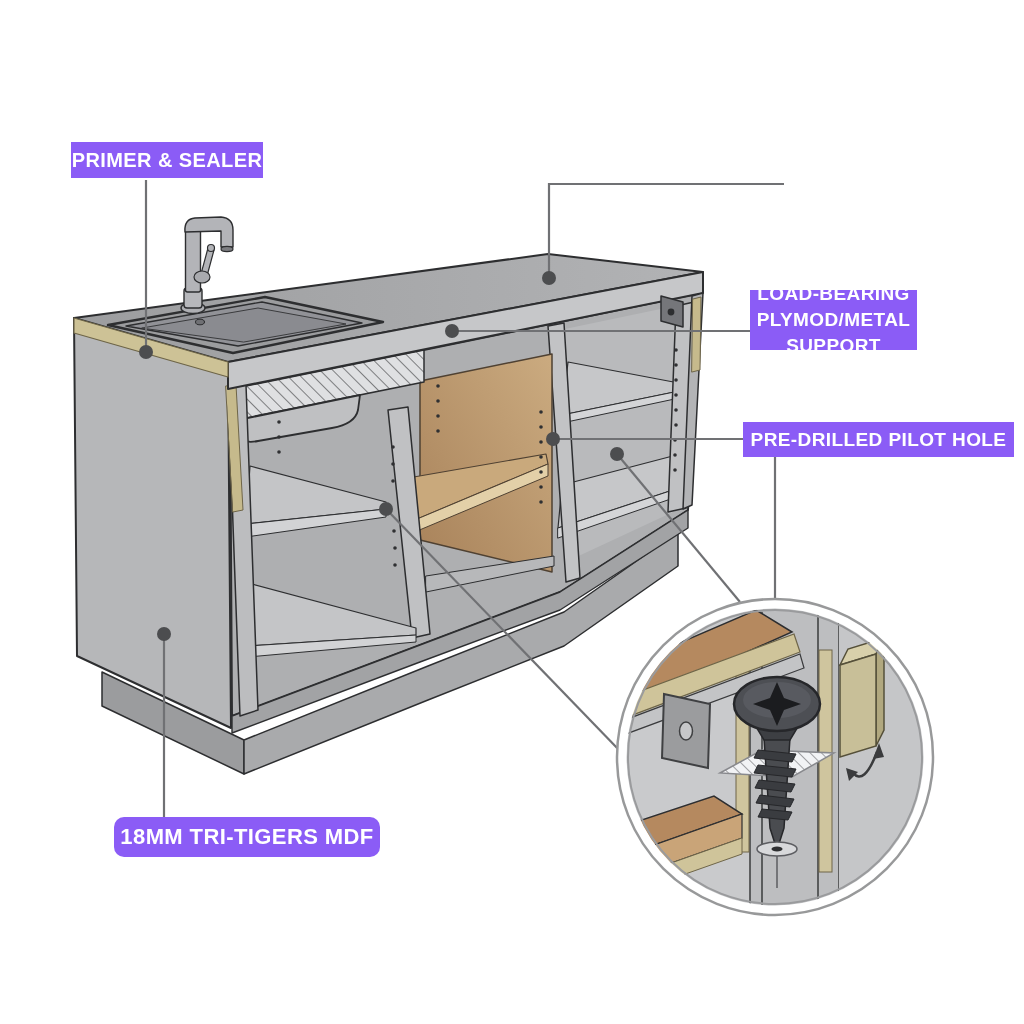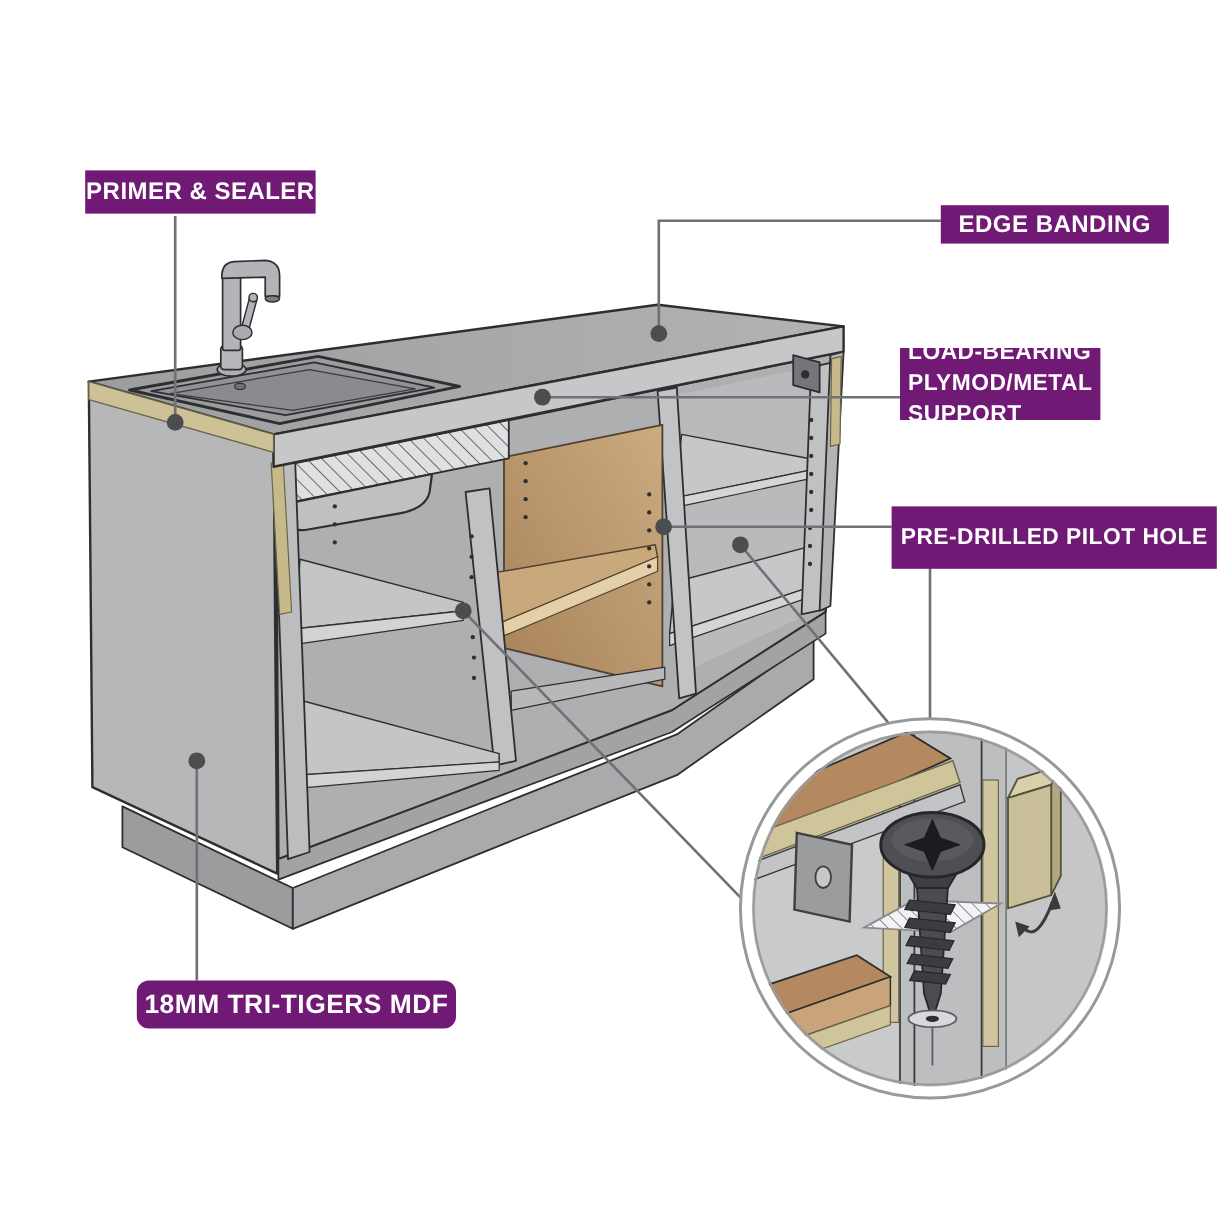--- a/index.html
+++ b/index.html
@@ -1,28 +1,28 @@
 <!DOCTYPE html>
 <html><head>
 <meta charset="utf-8">
 <style>
   html,body{margin:0;padding:0;}
   body{font-family:"Liberation Sans",sans-serif;}
   #stage{position:relative;width:1024px;height:1024px;background:#ffffff;overflow:hidden;}
   #art{position:absolute;left:0;top:0;}
   .label{
-    position:absolute;background:#701a75;color:#ffffff;
+    position:absolute;background:#8b5cf6;color:#ffffff;
     display:flex;align-items:center;justify-content:center;
     font-weight:700;letter-spacing:.4px;white-space:nowrap;z-index:5;
   }
   #label-primer{left:71px;top:142px;width:192px;height:36px;font-size:20px;}
   #label-edge{left:784px;top:171px;width:190px;height:32px;font-size:20px;}
   #label-load{left:750px;top:290px;width:167px;height:60px;font-size:19px;line-height:26px;
-              white-space:pre-line;}
-  #label-pre{left:743px;top:422px;width:271px;height:52px;font-size:19px;}
+              text-align:center;white-space:pre-line;}
+  #label-pre{left:743px;top:422px;width:271px;height:35px;font-size:19px;}
   #label-mdf{left:114px;top:817px;width:266px;height:40px;font-size:22px;border-radius:10px;}
 </style>
 </head>
 <body>
 
 <div id="stage">
 
   <svg id="art" width="1024" height="1024" viewBox="0 0 1024 1024">
     <defs>
       <linearGradient id="topGrad" x1="0" y1="0" x2="1" y2="0">
@@ -236,19 +236,18 @@
           <line x1="777" y1="856" x2="777" y2="888" stroke="#5c5d61" stroke-width="1.5"></line>
         </g>
       </g>
       <circle cx="775" cy="757" r="147" fill="none" stroke="#9a9b9d" stroke-width="2"></circle>
       <circle cx="775" cy="757" r="153" fill="none" stroke="#ffffff" stroke-width="9"></circle>
       <circle cx="775" cy="757" r="158" fill="none" stroke="#98999a" stroke-width="2.5"></circle>
     </g>
   </svg>
 
   <div class="label" id="label-primer">PRIMER &amp; SEALER</div>
-  <div class="label" id="label-edge">EDGE BANDING</div>
   <div class="label" id="label-load">LOAD-BEARING
 PLYMOD/METAL
 SUPPORT</div>
   <div class="label" id="label-pre">PRE-DRILLED PILOT HOLE</div>
   <div class="label" id="label-mdf">18MM TRI-TIGERS MDF</div>
 </div>
 
 </body></html>

